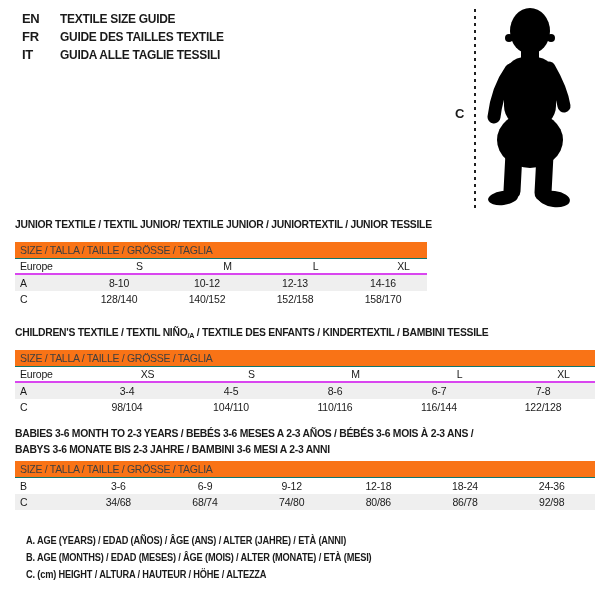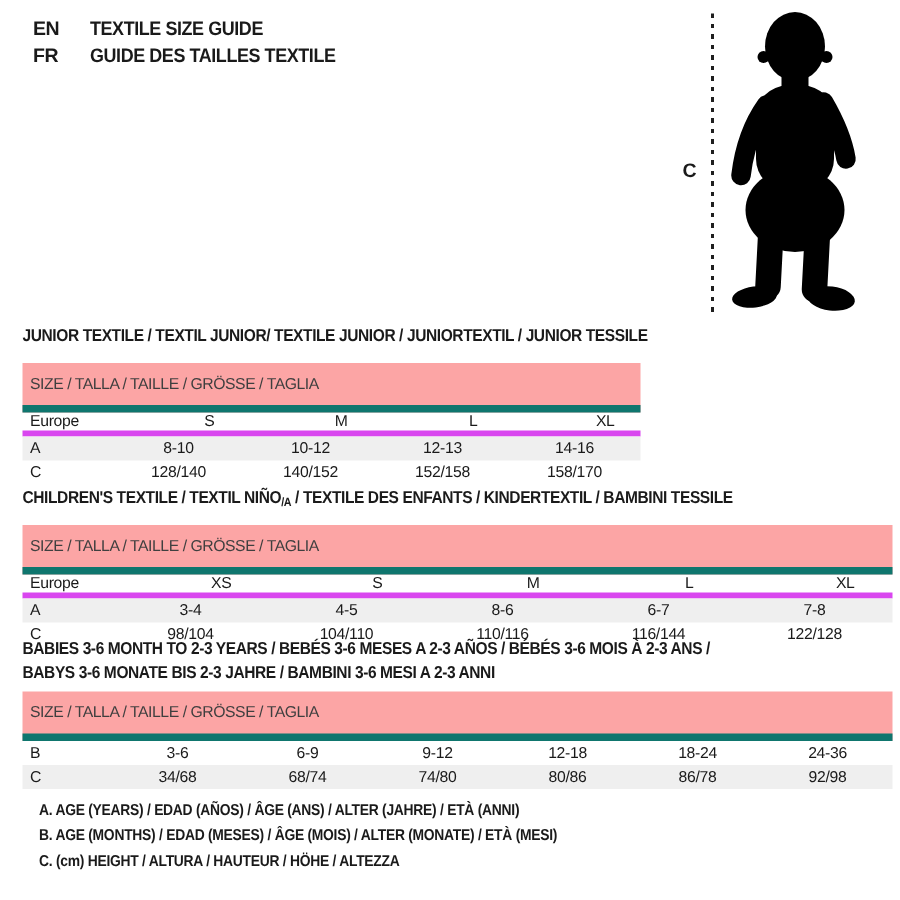--- a/index.html
+++ b/index.html
@@ -23,25 +23,25 @@
   .baby-wrap { position:absolute; left:484px; top:5px; }
 
   
   .sec-title { position:absolute; left:15px; font-weight:700; font-size:11.5px;
     letter-spacing:-0.3px; transform:scaleX(0.9); transform-origin:0 0; white-space:nowrap;
     line-height:16px; }
   .title-sub { font-size:8px; vertical-align:-2px; }
 
   
   .size-table { position:absolute; left:15px; }
-  .size-bar { height:33px; background:#fca5a5; border-bottom:5px solid #0f766e;
+  .size-bar { height:17px; background:#f97316; border-bottom:1px solid #0f766e;
     display:flex; align-items:center; padding-left:5px; color:#3f3f3f;
     font-size:10.5px; letter-spacing:-0.3px; }
   .t-row { display:flex; height:16px; align-items:center; font-size:10.5px; letter-spacing:-0.2px; }
-  .t-row.cols { border-bottom:4px solid #d946ef;gap:41px; }
+  .t-row.cols { border-bottom:2px solid #d946ef;gap:41px; }
   .t-row.stripe { background:#efefef; }
   .t-label { width:60px; padding-left:5px; }
   .t-cell { flex:1; text-align:center; }
 
   
   .notes { position:absolute; left:15px; top:532px;margin-left:11px; }
   .note-line { height:17px; line-height:17px; font-weight:700; font-size:10.5px;
     letter-spacing:-0.2px; transform:scaleX(0.88); transform-origin:0 50%; white-space:nowrap; }
 
   .pos-t1-title { top:216px; } .pos-t1 { top:242px; width:412px; }
@@ -52,20 +52,24 @@
 <body>
 
 <div class="languages">
   <div class="lang-row">
     <span class="lang-code">EN</span>
     <span class="lang-title">TEXTILE SIZE GUIDE</span>
   </div>
   <div class="lang-row">
     <span class="lang-code">FR</span>
     <span class="lang-title">GUIDE DES TAILLES TEXTILE</span>
+  </div>
+  <div class="lang-row">
+    <span class="lang-code">IT</span>
+    <span class="lang-title">GUIDA ALLE TAGLIE TESSILI</span>
   </div>
 </div>
 
 <div class="dash-line"></div>
 <div class="height-label">C</div>
 <div class="baby-wrap">
   <svg width="92" height="206" viewBox="0 0 92 206">
     <g fill="#000000">
       <ellipse cx="46" cy="26" rx="20" ry="23"></ellipse>
       <circle cx="25" cy="33" r="4"></circle>

